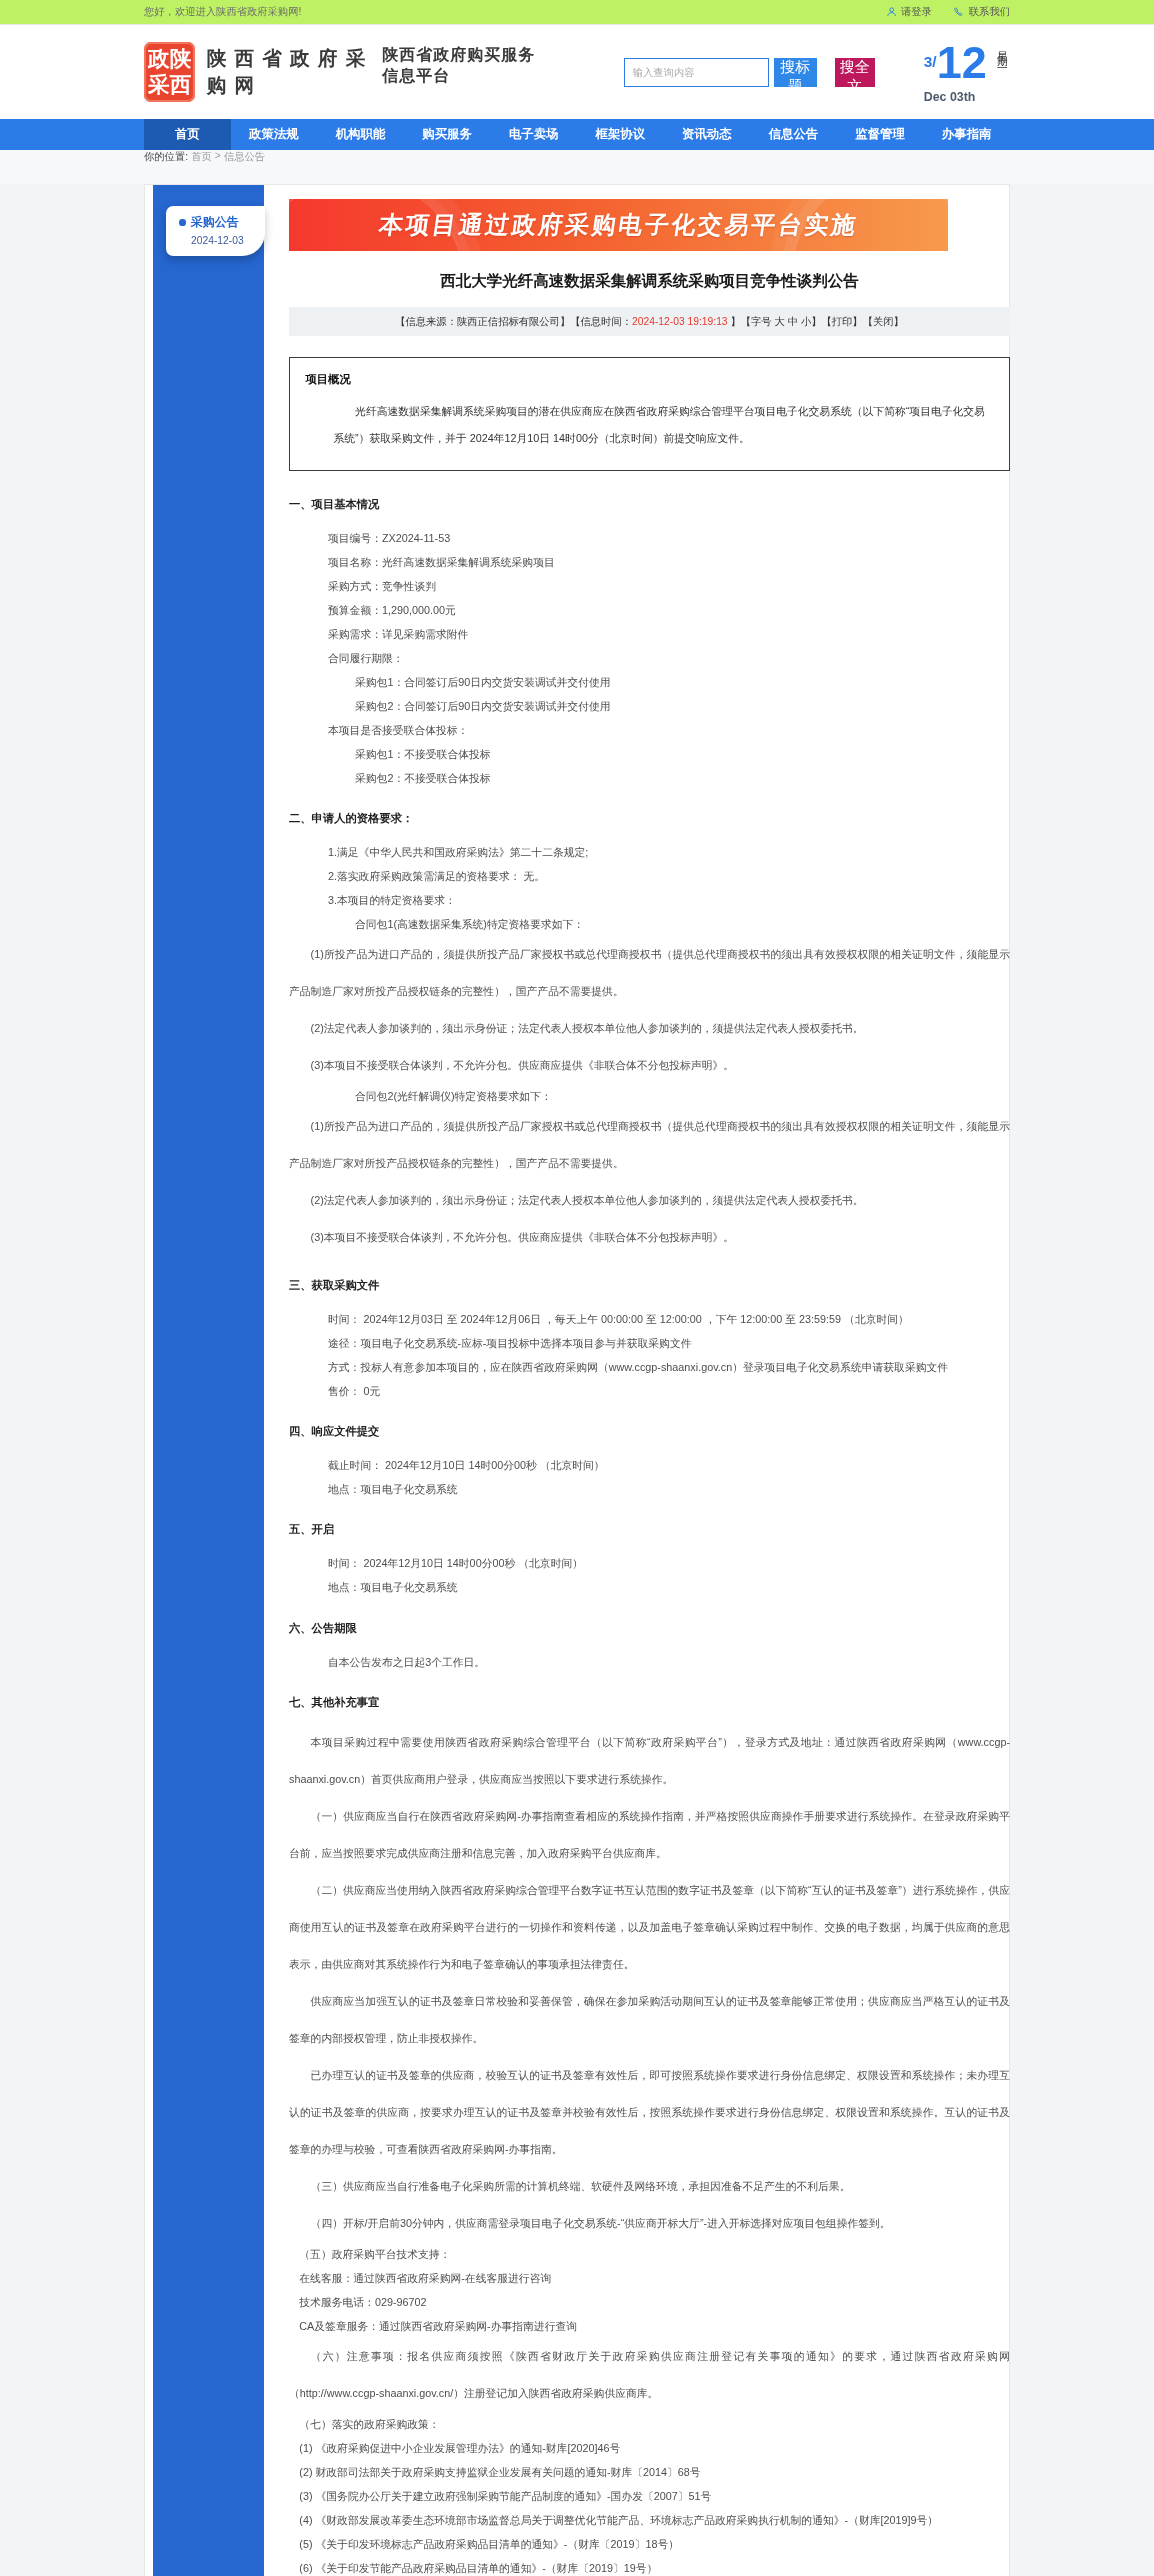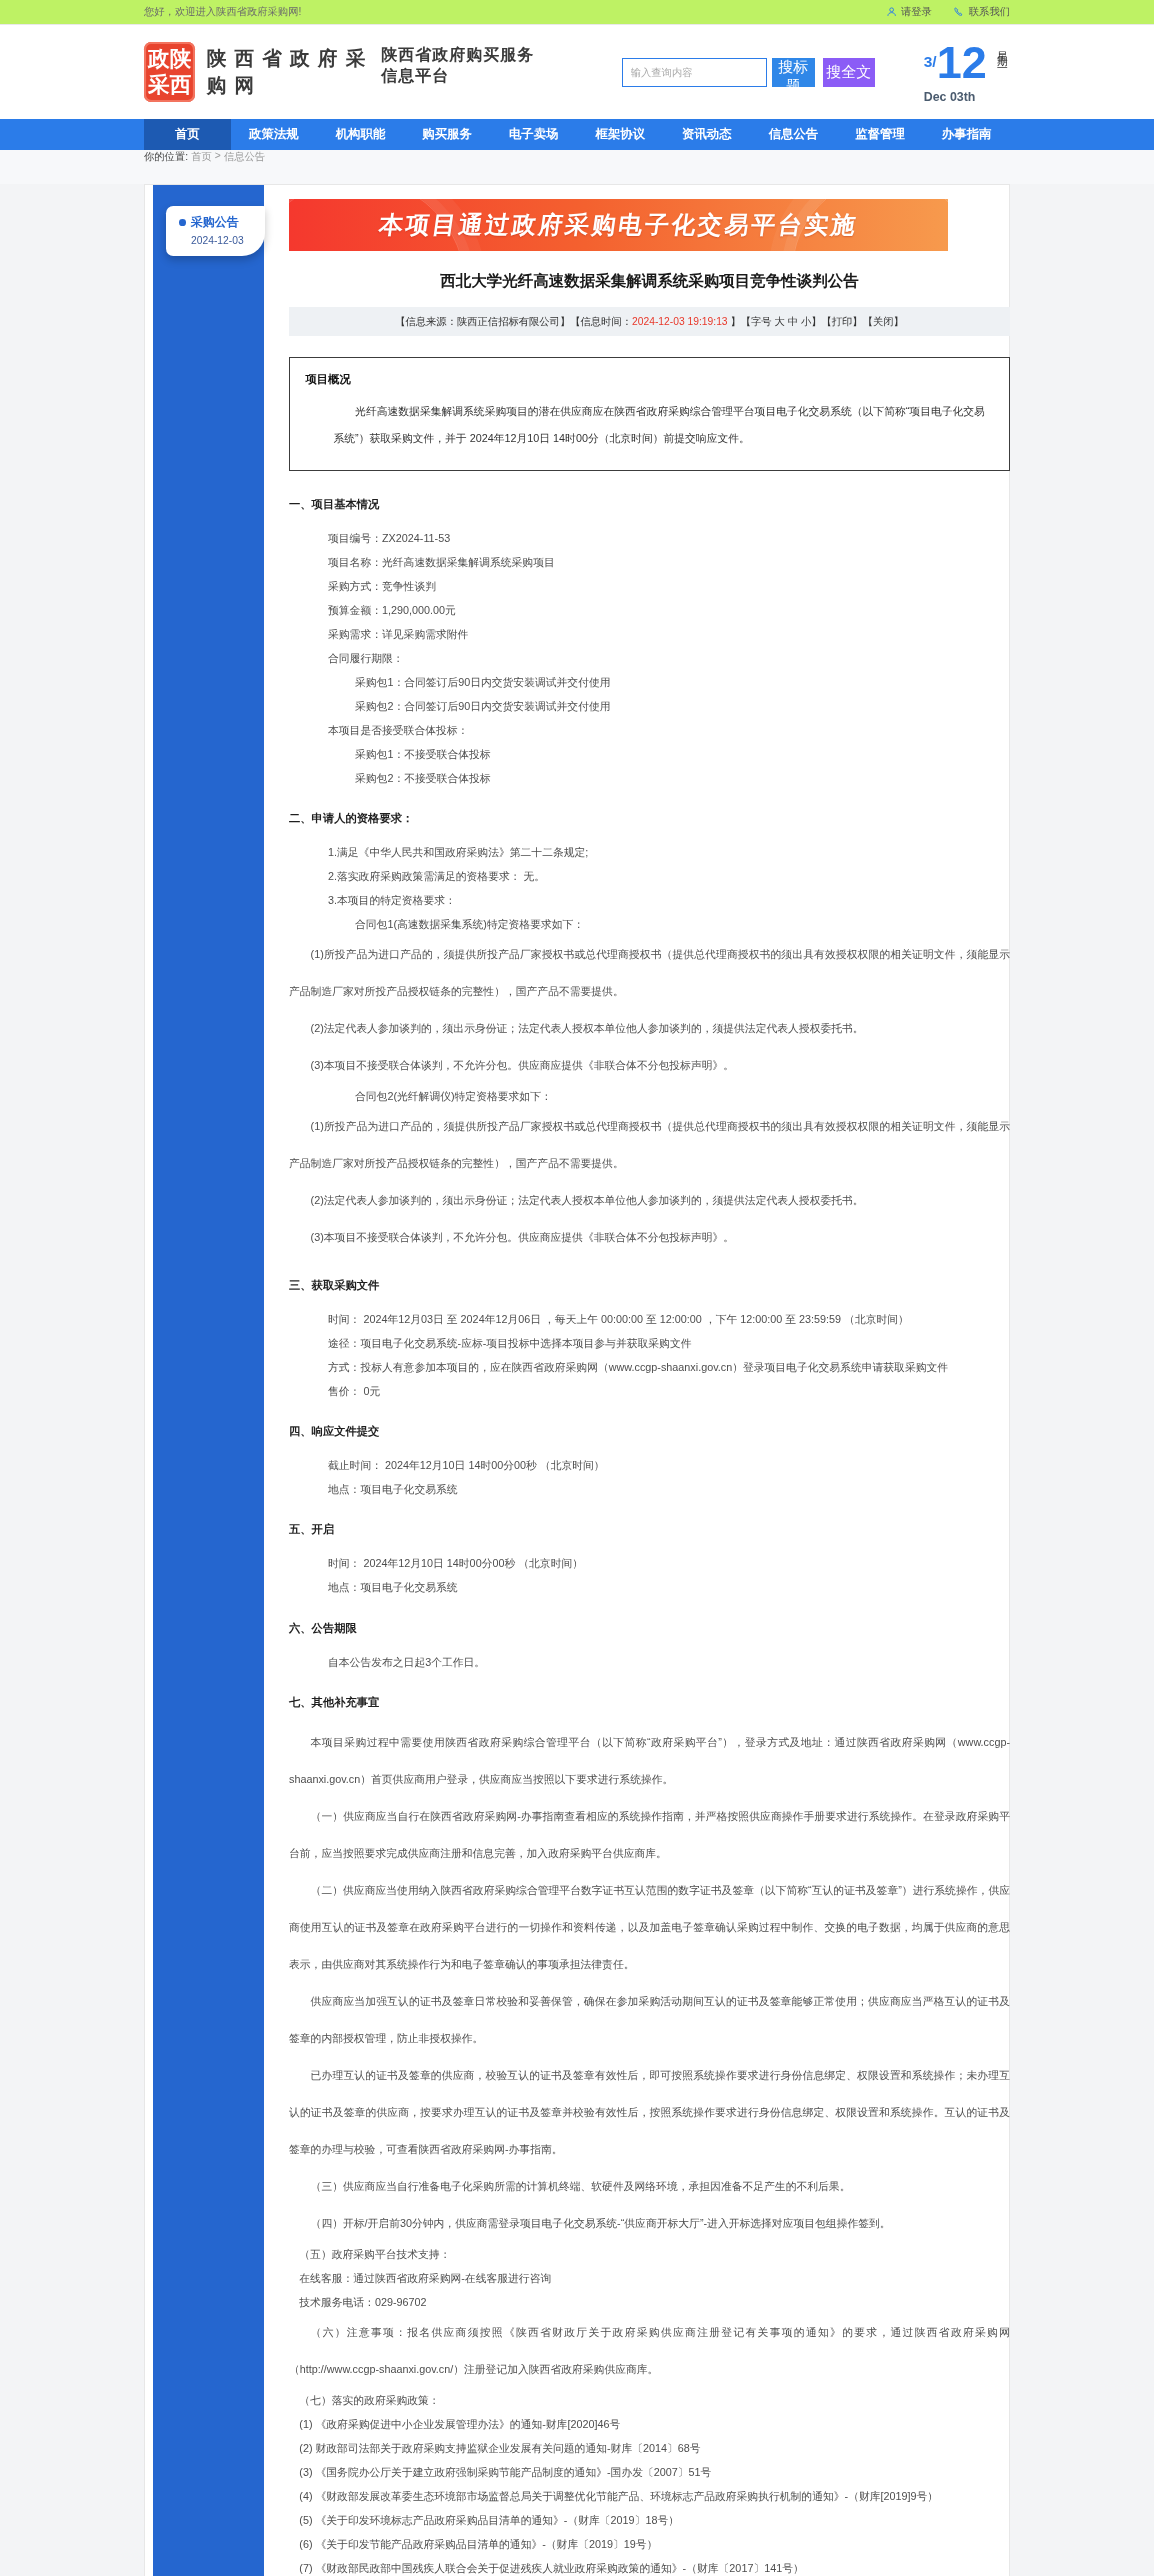--- a/index.html
+++ b/index.html
@@ -21,21 +21,21 @@
   .seal { width:60px; height:60px; background:#e8442e; border-radius:7.2px; display:grid; grid-template-columns:1fr 1fr; place-items:center; padding:4.1px; box-shadow:inset 0 0 0 2.1px #f3745f; }
   .seal span { color:#fff; font-size:21.6px; font-weight:bold; line-height:1; }
   .site-names { display:flex; flex-direction:row; gap:5.2px; }
   .site-name { font-size:19.6px; font-weight:bold; color:#3a3a3a; letter-spacing:8.2px; }
   .site-sub { font-size:16px; font-weight:bold; color:#3a3a3a; letter-spacing:1px; }
   .search-wrap { margin-left:72px; display:flex; align-items:center; }
   .search-input { width:145px; height:29px; border:1px solid #2b7ce9; font-size:10.3px; padding:0 8.2px; color:#333; outline:none; }
   .search-input::placeholder { color:#a9a9a9; }
   .btn-search { height:29px; border:none; color:#fff; font-size:15px; cursor:pointer;text-align:center; }
   .btn-title { width:43px; background:#2f87e8; margin-left:5.2px; }
-  .btn-full { width:52px; background:#8b5cf6; margin-left:8px; }
+  .btn-full { width:40px; background:#be185d; margin-left:18px; }
   .date-widget { margin-left:49px; display:flex; gap:9.3px; }
   .date-left { display:flex; flex-direction:column; }
   .date-num-row { display:flex; align-items:flex-start; color:#2b7ce9; font-weight:bold; }
   .date-day { font-size:15.5px; margin-top:13.4px; }
   .date-big { font-size:45px; line-height:1; }
   .date-en { font-size:12.4px; font-weight:bold; color:#4a5b6e; margin-top:5.2px; }
   .date-week { writing-mode:vertical-rl; font-size:10.8px; color:#333; letter-spacing:5.2px; padding-top:2.1px; }
 
   
   .mainnav { background:#2b7ce9; height:31px; }
@@ -234,20 +234,21 @@
           <div class="blk-just">本项目采购过程中需要使用陕西省政府采购综合管理平台（以下简称“政府采购平台”），登录方式及地址：通过陕西省政府采购网（www.ccgp-shaanxi.gov.cn）首页供应商用户登录，供应商应当按照以下要求进行系统操作。</div>
           <div class="blk-just">（一）供应商应当自行在陕西省政府采购网-办事指南查看相应的系统操作指南，并严格按照供应商操作手册要求进行系统操作。在登录政府采购平台前，应当按照要求完成供应商注册和信息完善，加入政府采购平台供应商库。</div>
           <div class="blk-just">（二）供应商应当使用纳入陕西省政府采购综合管理平台数字证书互认范围的数字证书及签章（以下简称“互认的证书及签章”）进行系统操作，供应商使用互认的证书及签章在政府采购平台进行的一切操作和资料传递，以及加盖电子签章确认采购过程中制作、交换的电子数据，均属于供应商的意思表示，由供应商对其系统操作行为和电子签章确认的事项承担法律责任。</div>
           <div class="blk-just">供应商应当加强互认的证书及签章日常校验和妥善保管，确保在参加采购活动期间互认的证书及签章能够正常使用；供应商应当严格互认的证书及签章的内部授权管理，防止非授权操作。</div>
           <div class="blk-just">已办理互认的证书及签章的供应商，校验互认的证书及签章有效性后，即可按照系统操作要求进行身份信息绑定、权限设置和系统操作；未办理互认的证书及签章的供应商，按要求办理互认的证书及签章并校验有效性后，按照系统操作要求进行身份信息绑定、权限设置和系统操作。互认的证书及签章的办理与校验，可查看陕西省政府采购网-办事指南。</div>
           <div class="blk-just">（三）供应商应当自行准备电子化采购所需的计算机终端、软硬件及网络环境，承担因准备不足产生的不利后果。</div>
           <div class="blk-just">（四）开标/开启前30分钟内，供应商需登录项目电子化交易系统-“供应商开标大厅”-进入开标选择对应项目包组操作签到。</div>
           <div class="blk-p ind-sm">（五）政府采购平台技术支持：</div>
           <div class="blk-p ind-sm">在线客服：通过陕西省政府采购网-在线客服进行咨询</div>
           <div class="blk-p ind-sm">技术服务电话：029-96702</div>
+          <div class="blk-p ind-sm">CA及签章服务：通过陕西省政府采购网-办事指南进行查询</div>
           <div class="blk-just">（六）注意事项：报名供应商须按照《陕西省财政厅关于政府采购供应商注册登记有关事项的通知》的要求，通过陕西省政府采购网（http://www.ccgp-shaanxi.gov.cn/）注册登记加入陕西省政府采购供应商库。</div>
           <div class="blk-p ind-sm">（七）落实的政府采购政策：</div>
           <div class="blk-p ind-sm">(1) 《政府采购促进中小企业发展管理办法》的通知-财库[2020]46号</div>
           <div class="blk-p ind-sm">(2) 财政部司法部关于政府采购支持监狱企业发展有关问题的通知-财库〔2014〕68号</div>
           <div class="blk-p ind-sm">(3) 《国务院办公厅关于建立政府强制采购节能产品制度的通知》-国办发〔2007〕51号</div>
           <div class="blk-p ind-sm">(4) 《财政部发展改革委生态环境部市场监督总局关于调整优化节能产品、环境标志产品政府采购执行机制的通知》-（财库[2019]9号）</div>
           <div class="blk-p ind-sm">(5) 《关于印发环境标志产品政府采购品目清单的通知》-（财库〔2019〕18号）</div>
           <div class="blk-p ind-sm">(6) 《关于印发节能产品政府采购品目清单的通知》-（财库〔2019〕19号）</div>
           <div class="blk-p ind-sm">(7) 《财政部民政部中国残疾人联合会关于促进残疾人就业政府采购政策的通知》-（财库〔2017〕141号）</div>
         </div>

